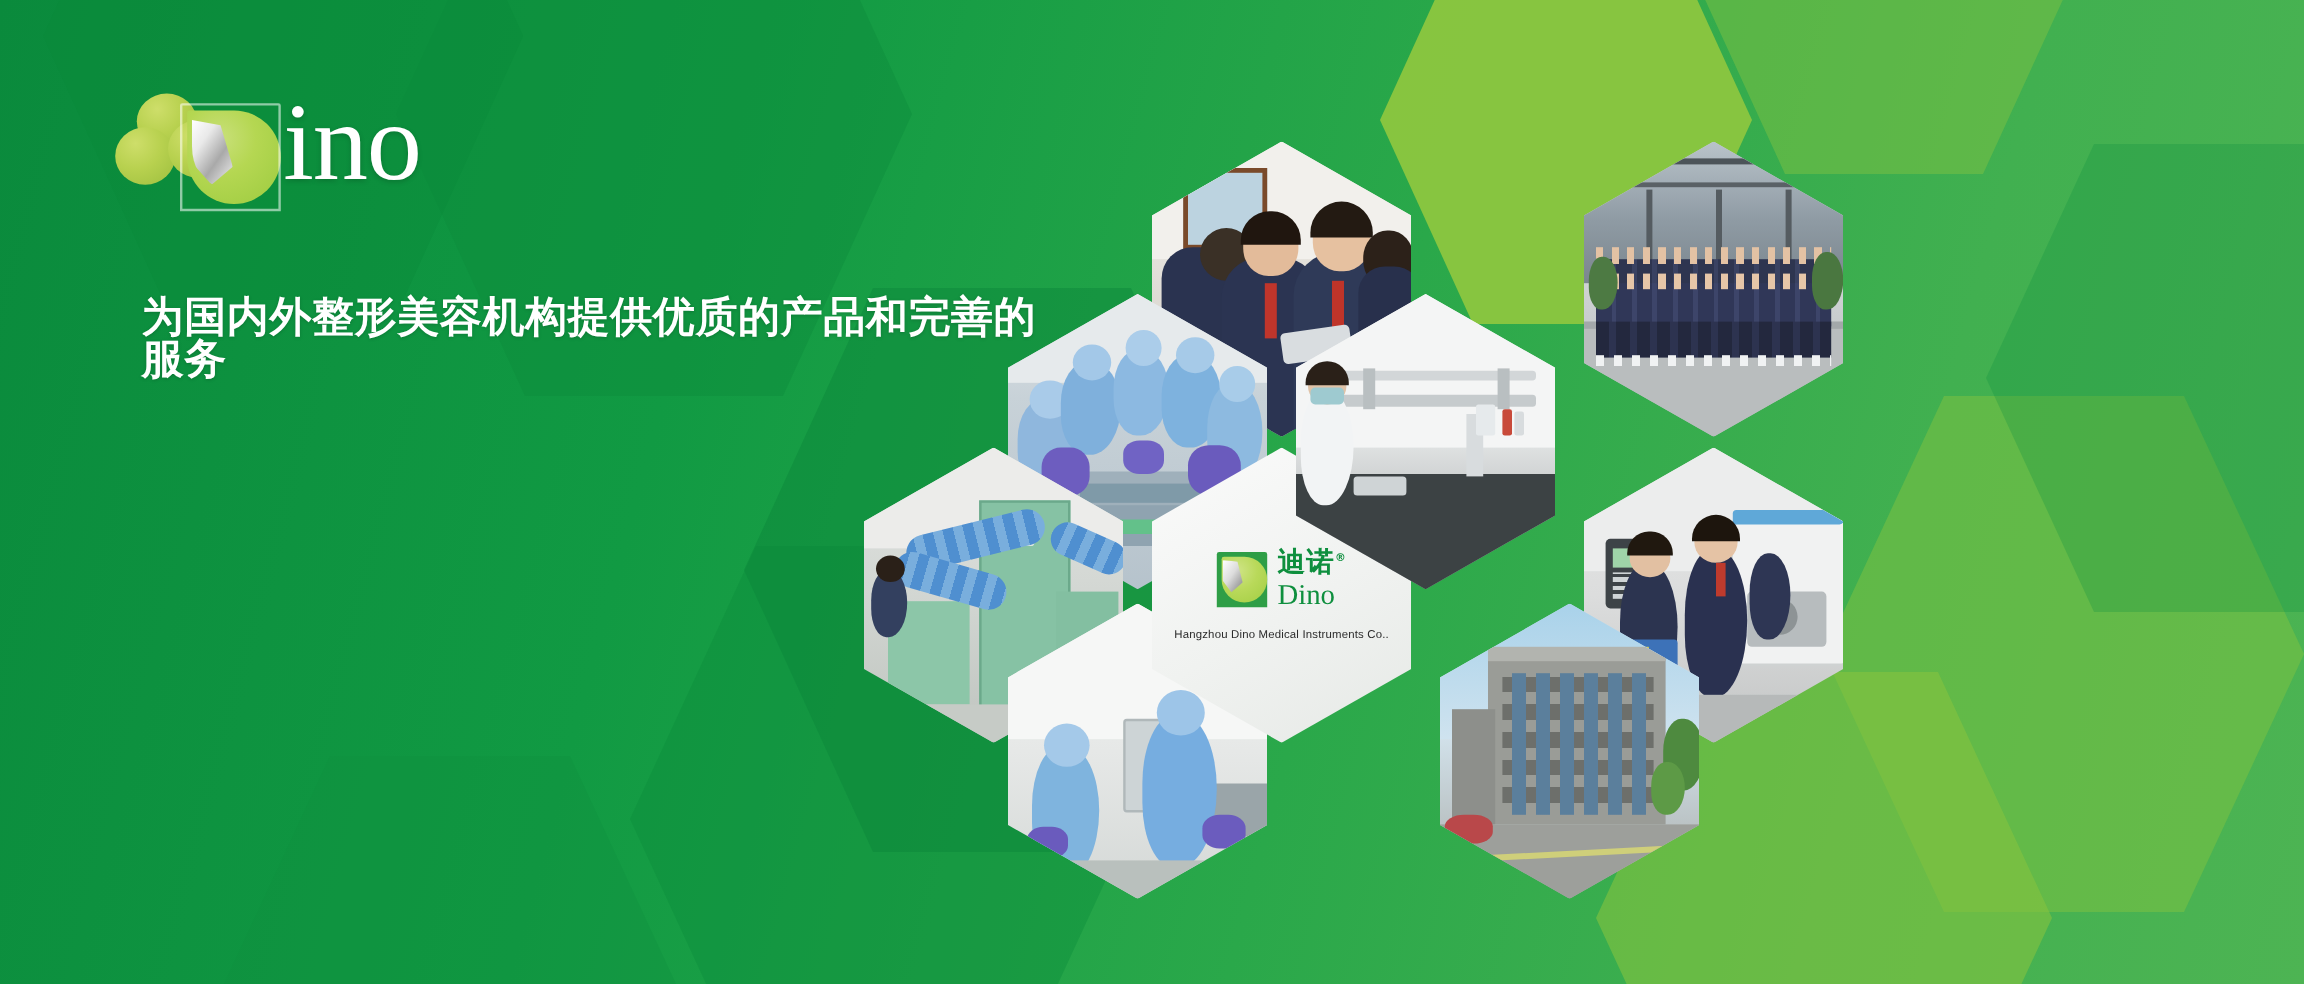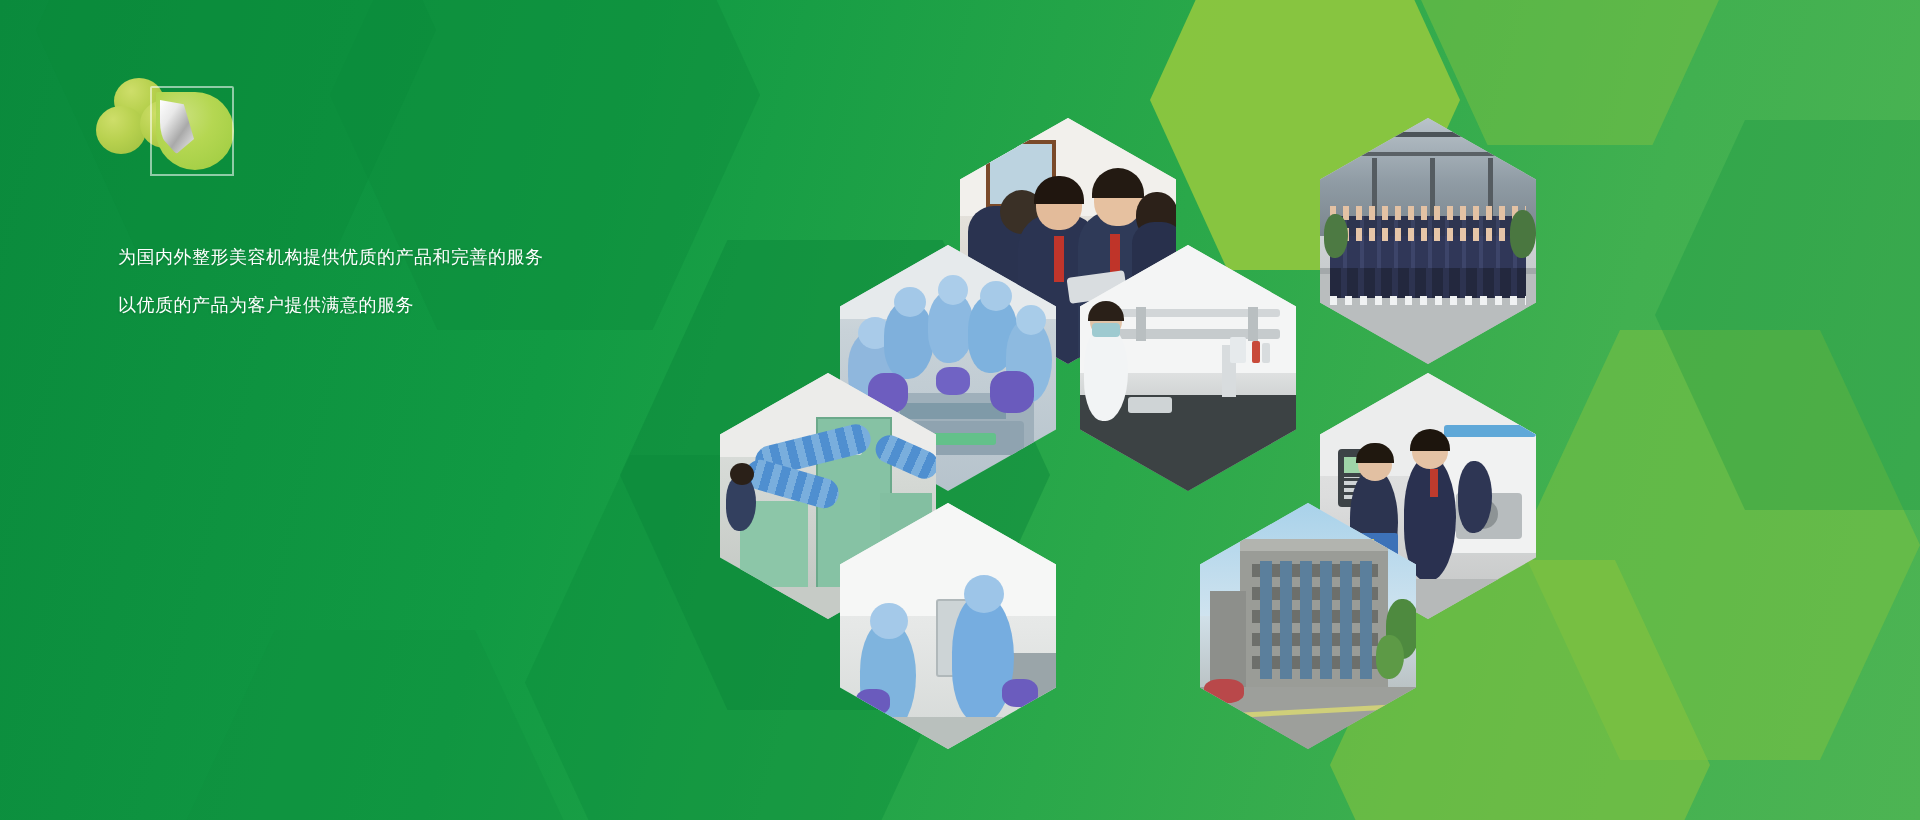--- a/index.html
+++ b/index.html
@@ -31,22 +31,22 @@
   .d-curl{position:absolute;left:10px;top:14px;width:34px;height:54px;
           background:linear-gradient(125deg,#ffffff 0%,#e9e9e9 30%,#a9a9a9 62%,#f2f2f2 100%);
           clip-path:polygon(0% 0%,70% 8%,100% 72%,48% 100%,0% 66%);
           border-radius:0 0 0 60%;}
   .logo-word{position:absolute;left:148px;top:8px;font-size:92px;line-height:1;
              color:#ffffff;font-family:"Liberation Serif","DejaVu Serif",serif;
              letter-spacing:-1px;text-shadow:0 2px 4px rgba(0,0,0,.18);}
 
   
   .slogans{position:absolute;left:118px;top:248px;width:760px;}
-  .slogan{color:#ffffff;font-size:18px;line-height:1;margin-bottom:30px;
-          letter-spacing:.5px;font-weight:400;
+  .slogan{color:#ffffff;font-size:35px;line-height:1;margin-bottom:30px;
+          letter-spacing:.5px;font-weight:700;
           text-shadow:0 1px 3px rgba(0,0,0,.18);
           font-family:"DejaVu Sans","Liberation Sans",sans-serif;}
 
   
   .honeycomb{position:absolute;left:660px;top:90px;width:1260px;height:600px;}
   .hex{position:absolute;width:216px;height:246px;
        clip-path:polygon(50% 0%,100% 25%,100% 75%,50% 100%,0% 75%,0% 25%);
        overflow:hidden;}
   .hex .ph{position:absolute;inset:0;}
 
@@ -98,25 +98,25 @@
     <div class="logo-circles">
       <div class="lc lc1"></div>
       <div class="lc lc2"></div>
       <div class="lc lc3"></div>
     </div>
     <div class="logo-d">
       <div class="d-bowl"></div>
       <div class="d-curl"></div>
       <div class="d-frame"></div>
     </div>
+    <div class="logo-word">ino</div>
   </div>
 
   <div class="slogans">
     <div class="slogan">为国内外整形美容机构提供优质的产品和完善的服务</div>
-    <div class="slogan">以优质的产品为客户提供满意的服务</div>
   </div>
 
   <div class="honeycomb">
 
     <div class="hex" style="left:300px;top:28px;">
       <div class="ph" style="background:linear-gradient(180deg,#eceae6 0%,#e3e0da 42%,#cfcbc4 100%);">
         <div style="position:absolute;left:0;top:0;width:100%;height:40%;background:#f2f0ec;"></div>
         <div style="position:absolute;left:26px;top:22px;width:62px;height:60px;border:4px solid #7a4a2a;background:#bcd3e0;"></div>
         <div class="blob" style="left:8px;top:88px;width:58px;height:150px;background:#2a3350;border-radius:26px 26px 0 0;"></div>
         <div class="blob" style="left:40px;top:72px;width:44px;height:44px;background:#3a3026;border-radius:50%;"></div>
@@ -187,20 +187,38 @@
         <div class="blob" style="left:20px;top:118px;width:56px;height:112px;background:#7fb4de;"></div>
         <div class="blob" style="left:30px;top:100px;width:38px;height:36px;background:#a4c9e9;border-radius:50%;"></div>
         <div class="blob" style="left:16px;top:186px;width:34px;height:26px;background:#6a5bbd;border-radius:40%;"></div>
         <div class="blob" style="left:112px;top:92px;width:62px;height:128px;background:#76ade0;"></div>
         <div class="blob" style="left:124px;top:72px;width:40px;height:38px;background:#9dc5e8;border-radius:50%;"></div>
         <div class="blob" style="left:162px;top:176px;width:36px;height:28px;background:#6b5cbe;border-radius:40%;"></div>
         <div style="position:absolute;left:0;top:214px;width:100%;height:32px;background:#b9c0bd;"></div>
       </div>
     </div>
 
+    <div class="hex hex-logo" style="left:300px;top:283px;">
+      <div class="ctile">
+        <div class="ctile-mark">
+          <div class="mini-d">
+            <div class="mini-frame"></div>
+            <div class="mini-bowl"></div>
+            <div class="mini-curl"></div>
+          </div>
+          <div>
+            <div class="ctile-cn">
+              <span>迪诺</span><span class="ctile-reg">®</span>
+            </div>
+            <div class="ctile-en">Dino</div>
+          </div>
+        </div>
+        <div class="ctile-cap">Hangzhou Dino Medical Instruments Co..</div>
+      </div>
+    </div>
 
     <div class="hex" style="left:420px;top:155px;">
       <div class="ph" style="background:linear-gradient(180deg,#f0f1f1 0%,#e4e6e6 48%,#9aa0a2 100%);">
         <div style="position:absolute;left:0;top:0;width:100%;height:52%;background:#f4f5f5;"></div>
         <div style="position:absolute;left:30px;top:84px;width:170px;height:10px;background:#c6cbcd;border-radius:3px;"></div>
         <div style="position:absolute;left:30px;top:64px;width:170px;height:8px;background:#d2d6d8;border-radius:3px;"></div>
         <div style="position:absolute;left:56px;top:62px;width:10px;height:34px;background:#b9bfc1;"></div>
         <div style="position:absolute;left:168px;top:62px;width:10px;height:34px;background:#b9bfc1;"></div>
         <div style="position:absolute;left:0;top:150px;width:100%;height:96px;background:#3c4244;"></div>
         <div style="position:absolute;left:142px;top:100px;width:14px;height:52px;background:#d8dcde;"></div>

